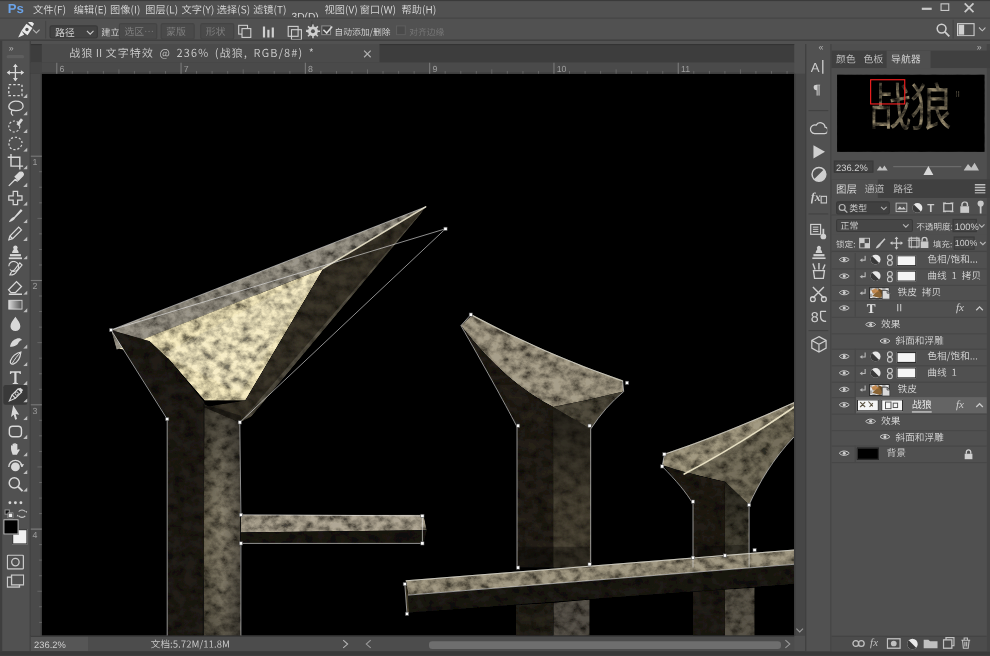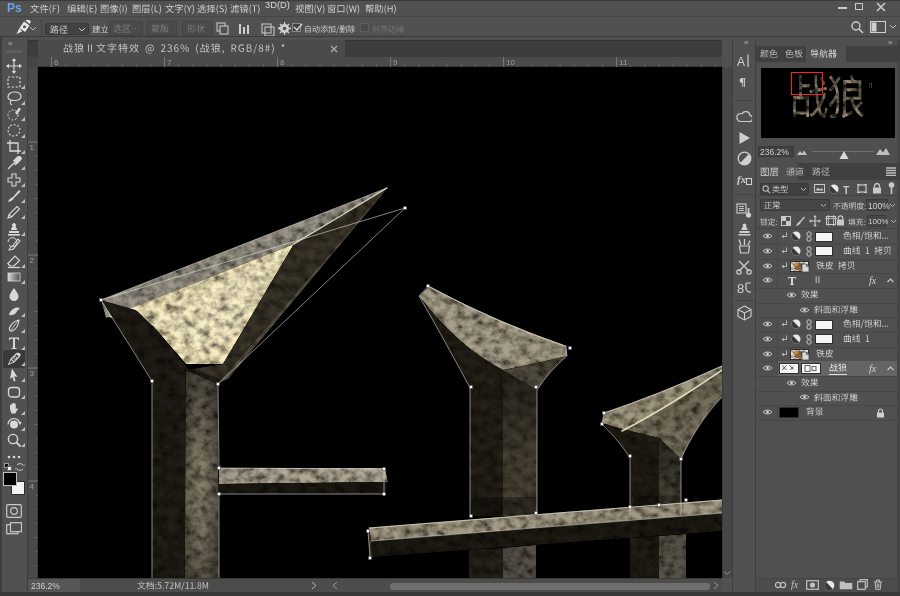--- a/index.html
+++ b/index.html
@@ -72,21 +72,21 @@
       <path d="M23.4 8.2H24.4L25.5 4.1C25.6 3.5 25.7 3 25.8 2.5H25.8C26 3 26.1 3.5 26.2 4.1L27.2 8.2H28.3L29.7 1.4H28.8L28.1 5.1C28 5.8 27.9 6.5 27.7 7.3H27.7C27.5 6.5 27.4 5.8 27.2 5.1L26.2 1.4H25.5L24.5 5.1C24.3 5.8 24.2 6.5 24 7.3H24C23.9 6.5 23.7 5.8 23.6 5.1L22.9 1.4H22Z"></path>
       <path d="M30.8 10C31.7 8.6 32.2 7.1 32.2 5.3C32.2 3.5 31.7 2 30.8 0.6L30.3 0.8C31.1 2.1 31.5 3.7 31.5 5.3C31.5 6.9 31.1 8.5 30.3 9.8Z"></path>
     </svg>
     <svg style="position:absolute;left:365px;top:3.5px;" width="31.66" height="11.62" viewBox="0 0 31.66 11.62" fill="#d6d6d6">
       <path d="M2.5 0.4V1.1H0.6V1.7H2.5V2.4H0.8V2.9H2.5V3.1C2.5 3.3 2.5 3.4 2.5 3.6H0.5V4.2H2.2C1.9 4.6 1.4 5 0.6 5.3C0.8 5.4 1 5.6 1.1 5.8C2.1 5.4 2.7 4.8 3 4.2H5V3.6H3.2C3.2 3.4 3.3 3.3 3.3 3.1V2.9H4.8V2.4H3.3V1.7H5V1.1H3.3V0.4ZM5.4 0.8V5.4H6.1V1.4H7.7C7.4 1.8 7.1 2.2 6.8 2.6C7.6 3.1 8 3.5 8 3.9C8 4 7.9 4.2 7.7 4.3C7.6 4.3 7.5 4.3 7.3 4.3C7.1 4.3 6.7 4.3 6.3 4.3C6.4 4.5 6.5 4.7 6.5 4.9C6.9 4.9 7.3 4.9 7.6 4.9C7.8 4.9 8 4.8 8.2 4.7C8.5 4.6 8.6 4.3 8.6 3.9C8.6 3.5 8.4 3 7.6 2.5C8 2.1 8.4 1.5 8.7 1L8.2 0.7L8.1 0.8ZM1.4 5.7V8.4H2.1V6.4H4.3V8.9H5V6.4H7.3V7.6C7.3 7.8 7.3 7.8 7.1 7.8C7 7.8 6.4 7.8 5.8 7.8C5.9 8 6.1 8.2 6.1 8.4C6.9 8.4 7.4 8.4 7.7 8.3C8 8.2 8.1 8 8.1 7.7V5.7H5V5H4.3V5.7Z"></path>
       <path d="M15.2 0.4C15.2 1.1 15.2 1.8 15.2 2.5H13.6V3.1H15.1C15 5.4 14.5 7.3 12.8 8.4C12.9 8.5 13.2 8.8 13.3 8.9C15.2 7.7 15.7 5.6 15.8 3.1H17.3C17.2 6.5 17.1 7.8 16.8 8.1C16.8 8.2 16.7 8.2 16.5 8.2C16.3 8.2 15.8 8.2 15.3 8.2C15.4 8.4 15.5 8.6 15.5 8.8C16 8.9 16.5 8.9 16.8 8.9C17.1 8.8 17.3 8.7 17.4 8.5C17.8 8.1 17.8 6.8 17.9 2.8C17.9 2.7 17.9 2.5 17.9 2.5H15.8C15.9 1.8 15.9 1.1 15.9 0.4ZM9.6 7.3 9.7 8C10.9 7.8 12.4 7.4 13.9 7L13.8 6.4L13.3 6.5V0.8H10.3V7.2ZM10.9 7V5.4H12.7V6.7ZM10.9 3.5H12.7V4.8H10.9ZM10.9 2.8V1.5H12.7V2.8Z"></path>
       <path d="M20.8 10 21.3 9.8C20.5 8.5 20.2 6.9 20.2 5.3C20.2 3.7 20.5 2.1 21.3 0.8L20.8 0.6C20 2 19.5 3.5 19.5 5.3C19.5 7.1 20 8.6 20.8 10Z"></path>
       <path d="M22.7 8.2H23.5V5H26.7V8.2H27.6V1.4H26.7V4.2H23.5V1.4H22.7Z"></path>
       <path d="M29.4 10C30.3 8.6 30.8 7.1 30.8 5.3C30.8 3.5 30.3 2 29.4 0.6L28.9 0.8C29.7 2.1 30.1 3.7 30.1 5.3C30.1 6.9 29.7 8.5 28.9 9.8Z"></path>
     </svg>
-    <div class="a lt" style="left:265px;top:0;font-size:9.3px;color:#d6d6d6">3D(D)</div>
+    <div class="a lt" style="left:265px;top:10px;font-size:9.3px;color:#d6d6d6">3D(D)</div>
     <div class="a" style="left:838px;top:7px;width:9px;height:2px;background:#c9c9c9"></div>
     <div class="a" style="left:855px;top:3px;width:8px;height:7px;border:1.5px solid #c9c9c9"></div>
     <svg class="a" style="left:876px;top:2px" width="10" height="10" viewBox="0 0 10 10">
 <path d="M1,1 L9,9 M9,1 L1,9" stroke="#c9c9c9" stroke-width="1.6"></path>
     </svg>
     <div class="a" style="left:0;top:16px;width:900px;height:21px;background:#515151;border-top:1px solid #454545;border-bottom:1px solid #3a3a3a"></div>
     <svg class="a" style="left:14px;top:20px" width="24" height="15" viewBox="0 0 24 15">
 <path d="M10 1.5 L15.5 5.5 L11 12 L5.5 8 Z M11.5 0.5 L14 -1 L17 1.5 L15.5 4 Z" fill="#e8e8e8"></path>
 <circle cx="10.5" cy="6.8" r="1.5" fill="#515151"></circle>
 <path d="M5.5 8 L2.5 14 L8 11.5" fill="#e8e8e8"></path>

